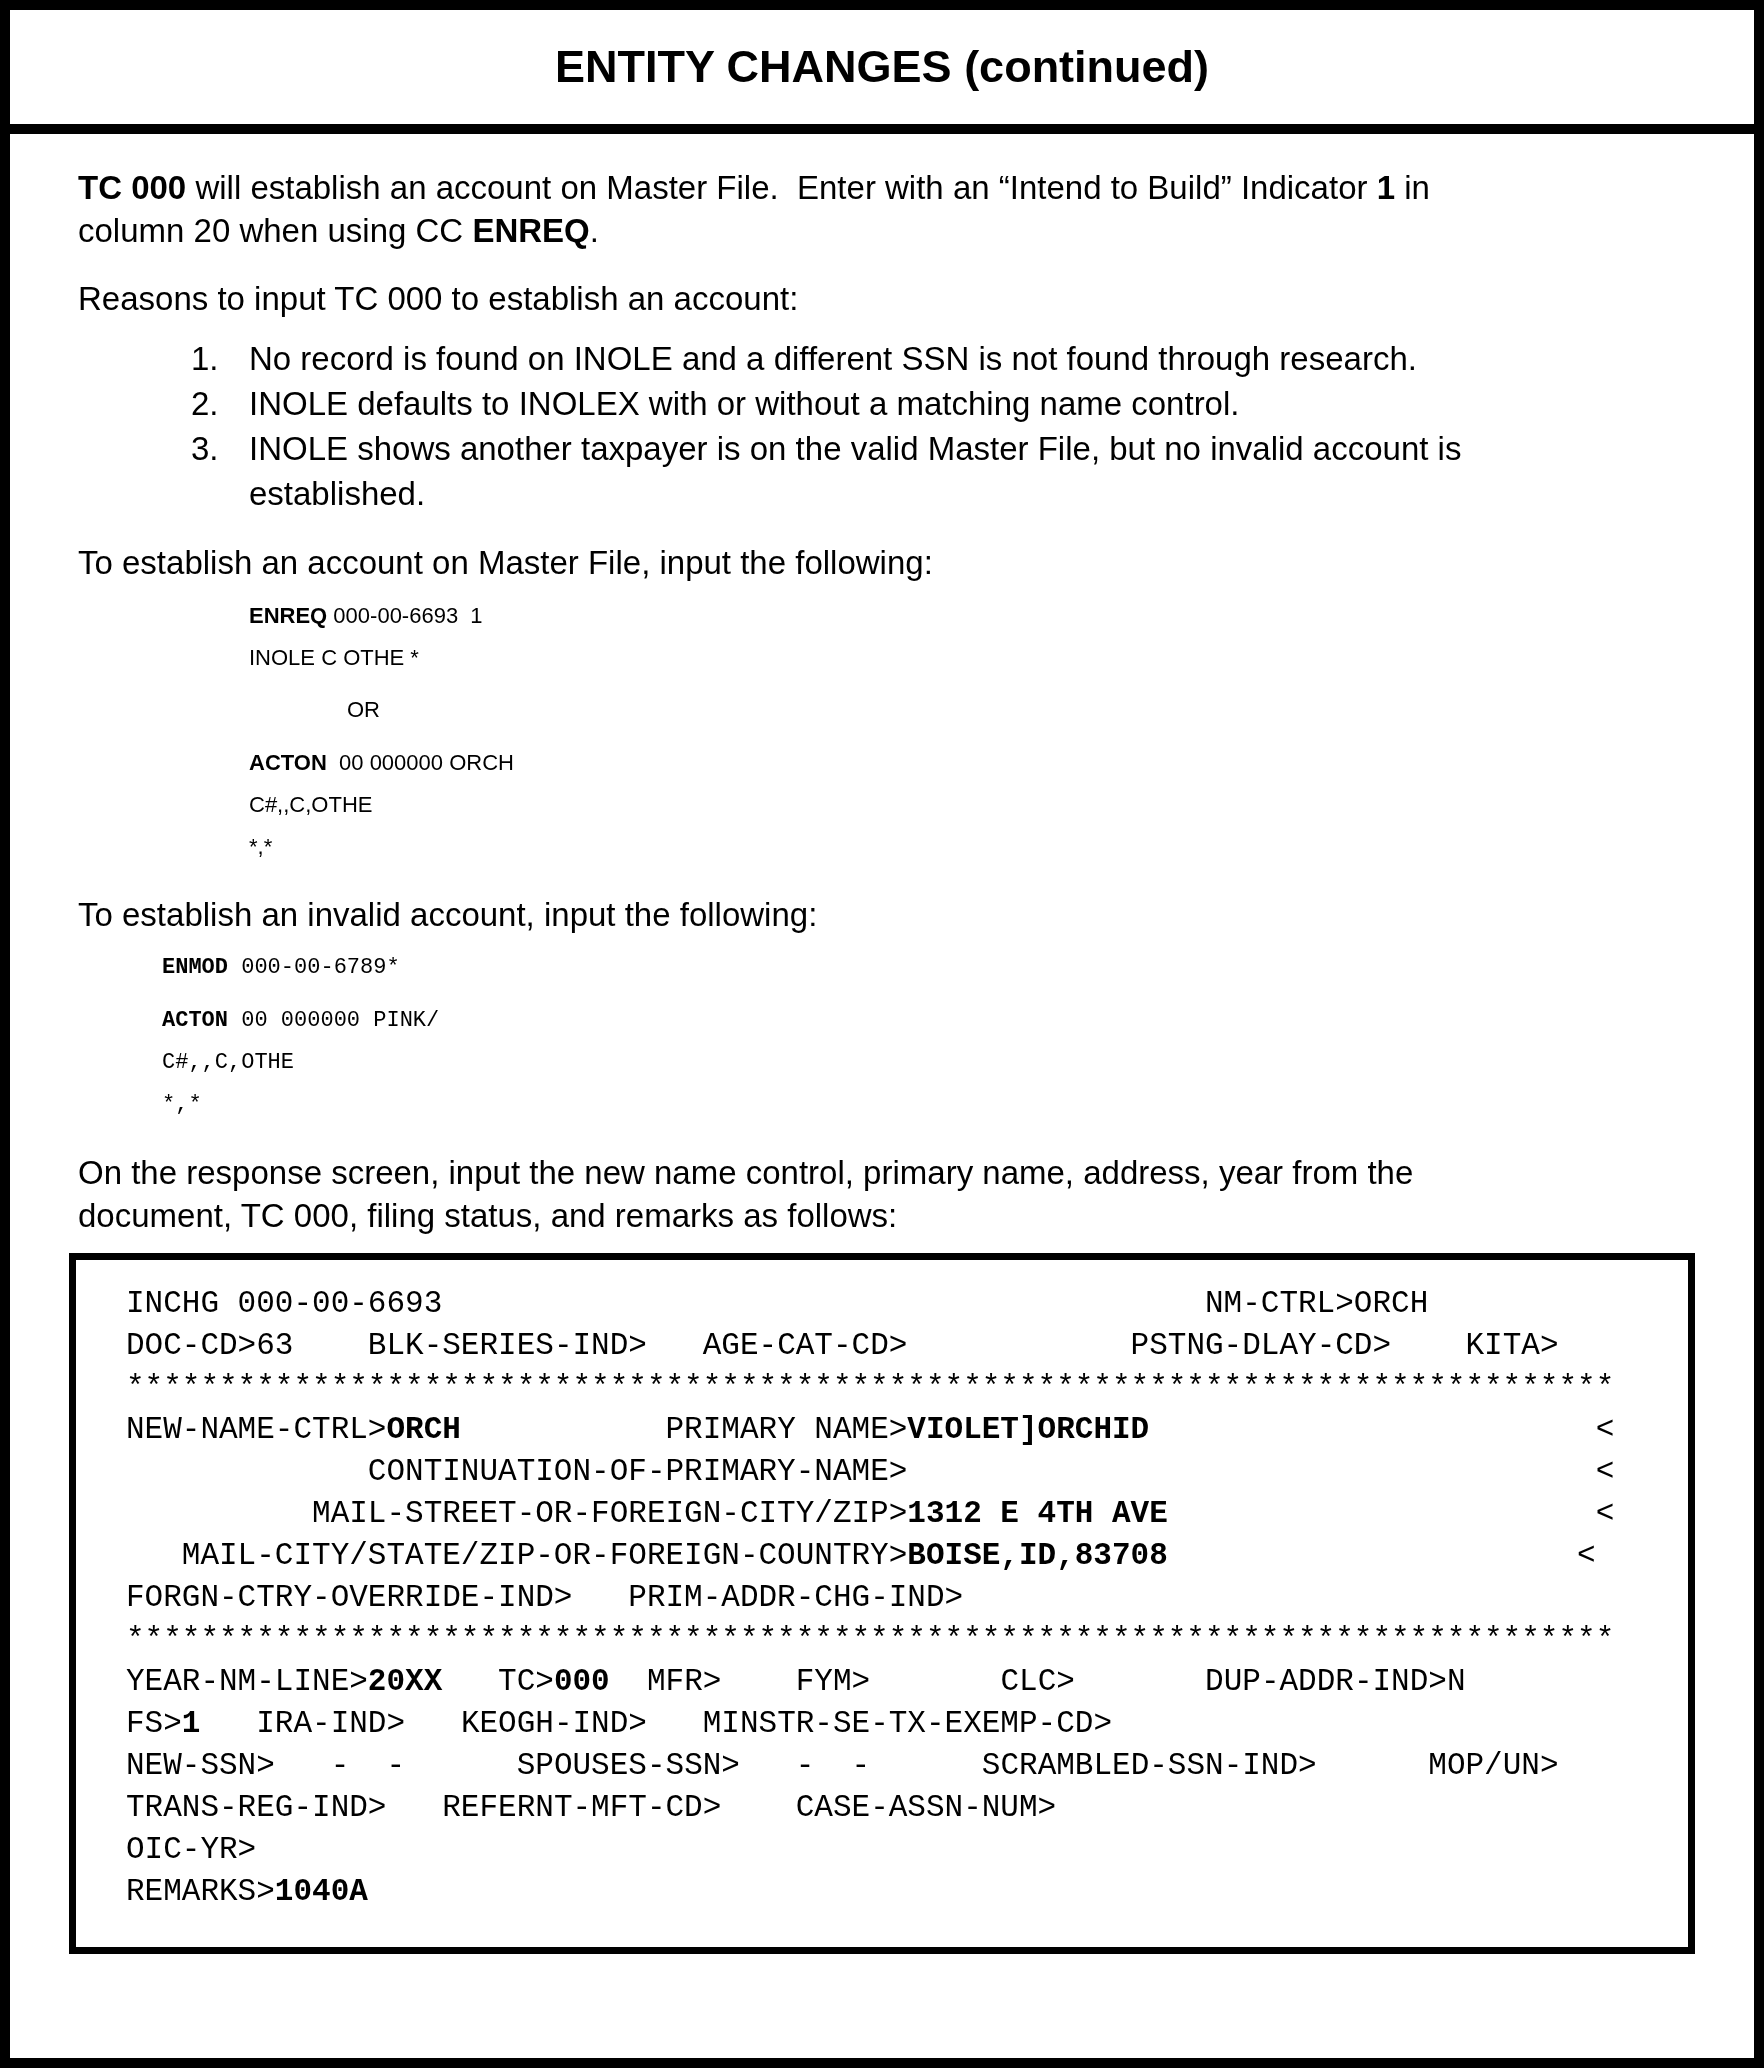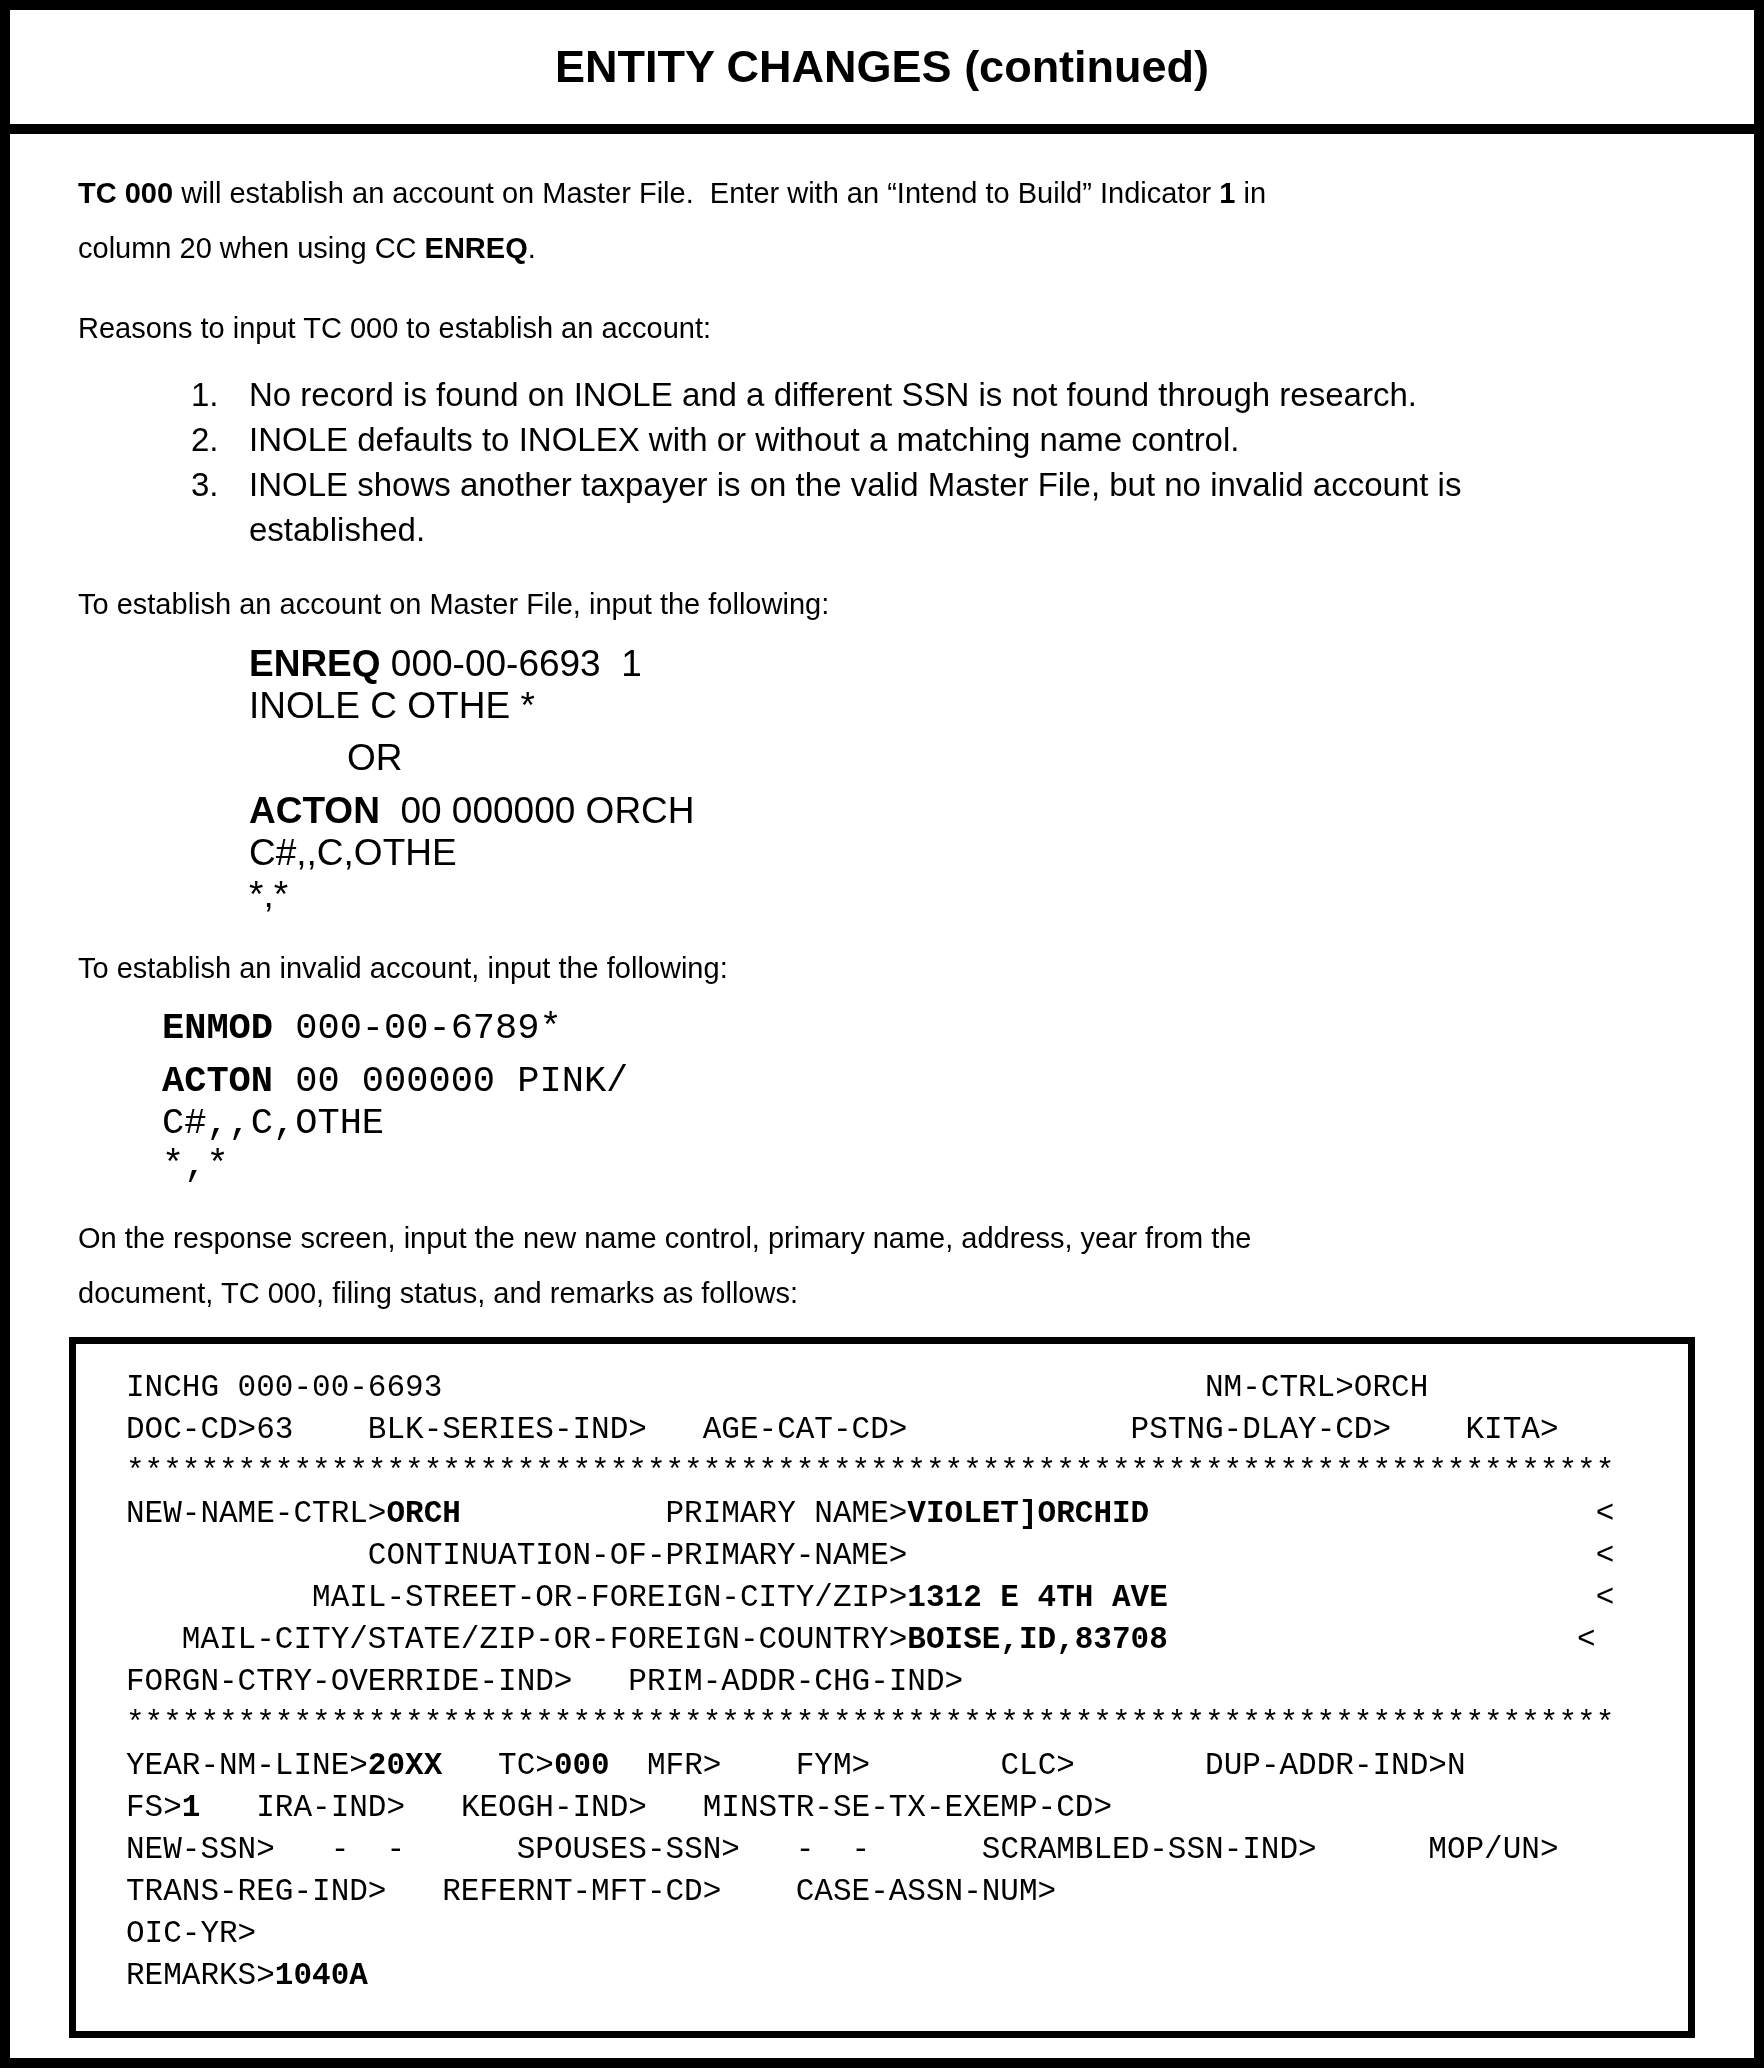--- a/index.html
+++ b/index.html
@@ -21,39 +21,39 @@
     justify-content: center;
     border-bottom: 10.7px solid #000000;
     font-size: 45px;
     font-weight: bold;
   }
   .body {
     padding: 7.1px 68px 0 68px;
   }
   .para {
     margin: 25px 0 0 0;
-    font-size: 29px;
-    line-height: 55px;
+    font-size: 33px;
+    line-height: 43px;
     white-space: pre-wrap;
   }
   .para .b, .cmd-line .b { font-weight: bold; }
   .reason-list { margin: 16px 0 0 0; }
   .reason-item {
     display: flex;
     padding-left: 113px;
     font-size: 33px;
     line-height: 45px;
   }
   .reason-item .num { width: 58px; flex: none; }
   .reason-item .txt { white-space: pre-wrap; }
   .cmd-block { margin: 10.7px 0 0 0; }
   .cmd-block.indent-a { margin-left: 171px; }
   .cmd-block.indent-b { margin-left: 84px; font-family: Liberation Mono, monospace; }
   .cmd-line {
-    font-size: 37px;
+    font-size: 22px;
     line-height: 42px;
     white-space: pre;
   }
   .cmd-line.or { margin: 10.7px 0 10.7px 98px; }
   .screen {
     margin: 16px -9px 0 -9px;
     border: 7.1px solid #000000;
     padding: 23px 22px 34px 50px;
     background: #ffffff;
   }

